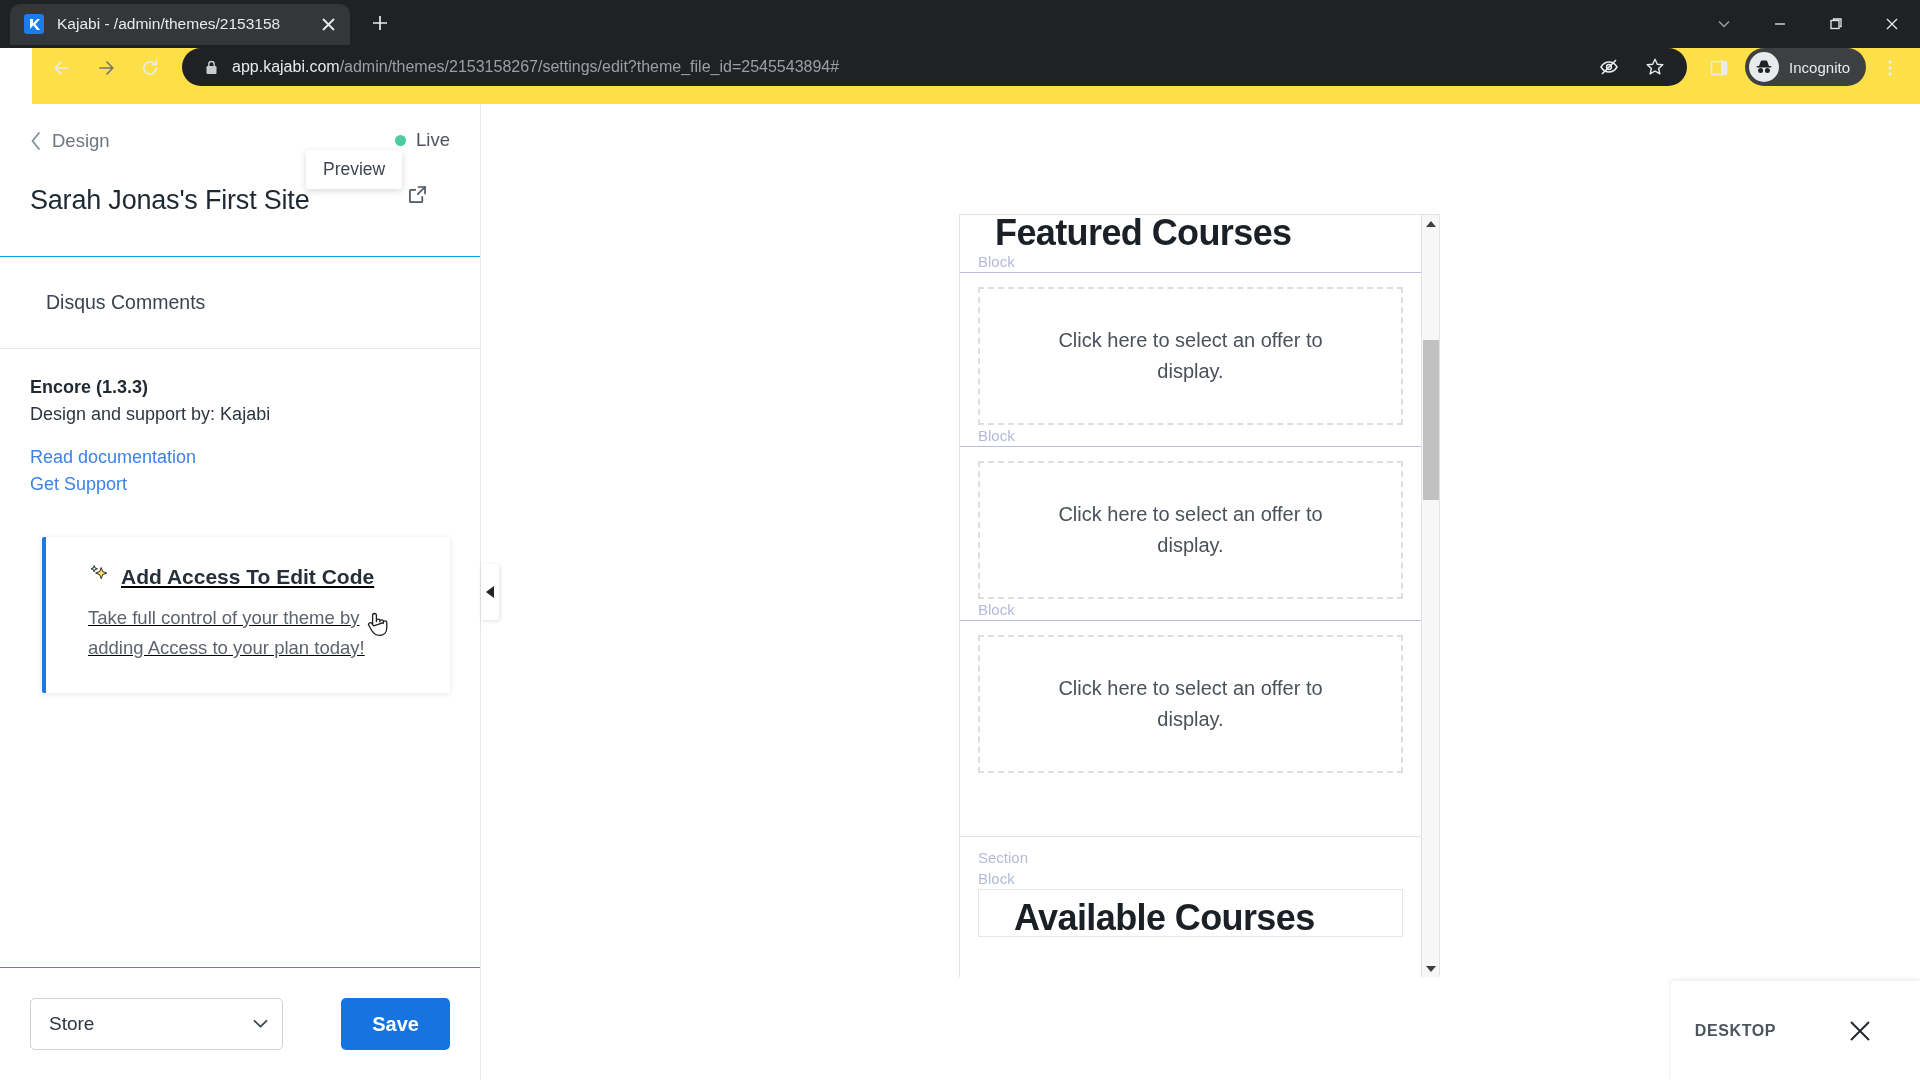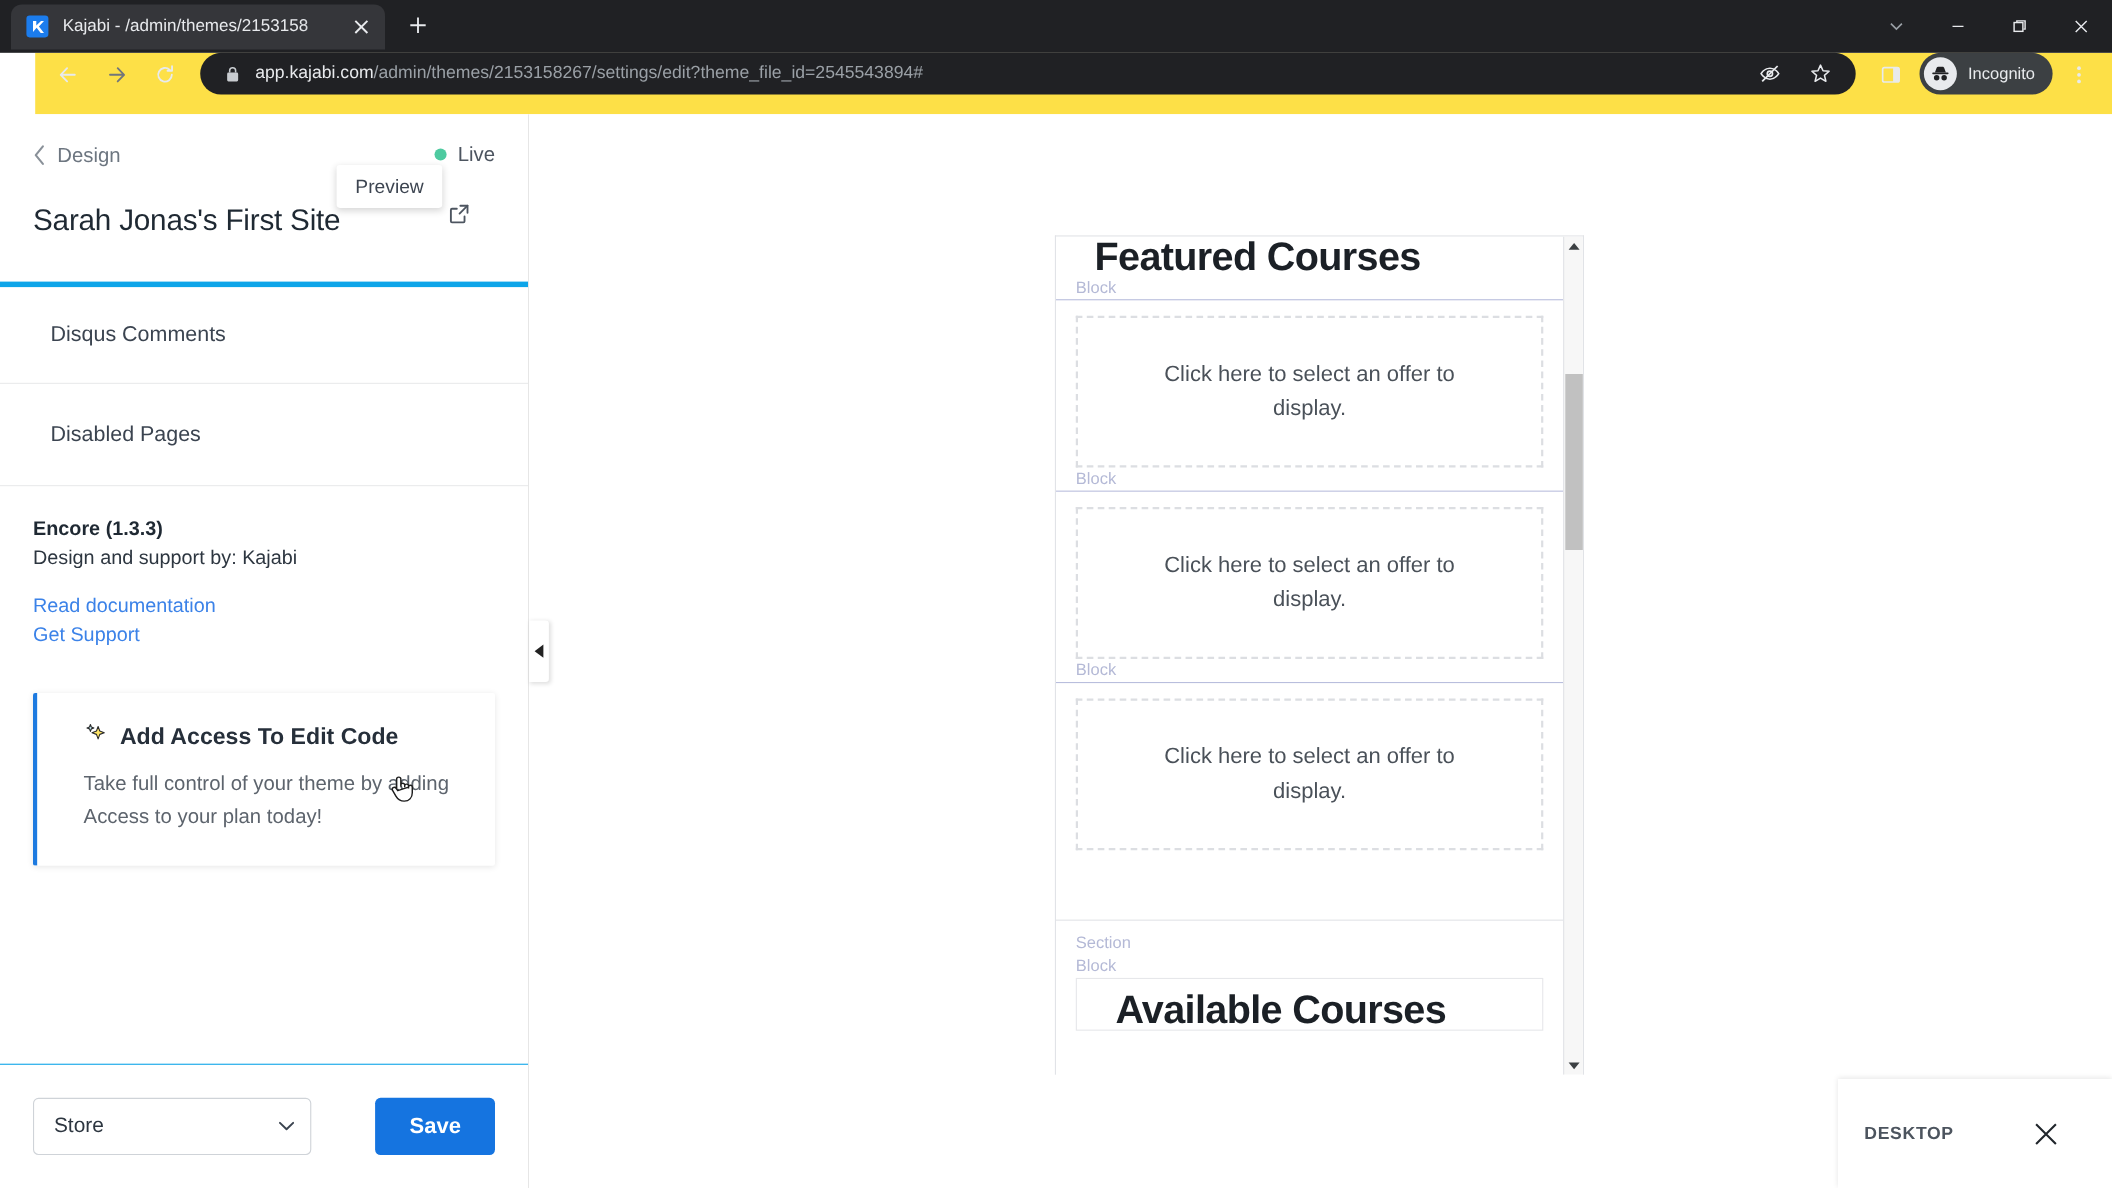--- a/index.html
+++ b/index.html
@@ -109,32 +109,32 @@
     background: #fff; color: #3d4551; font-size: 17.5px;
     padding: 9px 17px; border-radius: 3px;
     box-shadow: 0 2px 7px rgba(0,0,0,0.16);
     white-space: nowrap; z-index: 30;
   }
   .sb-rows { }
   .sb-row {
     height: 93px; display: flex; align-items: center; padding: 0 46px;
     border-bottom: 1px solid #e9eaec; font-size: 19.5px; color: #3b4450;
   }
-  .sb-row:first-child { border-top: 5px solid #0ea5e9; }
+  .sb-row:first-child { border-top: 1px solid #0ea5e9; }
 
   .sb-theme { padding: 28px 30px 0 30px; }
   .sb-theme-name { font-size: 18px; color: #1f2933; font-weight: bold; }
   .sb-theme-sub { font-size: 18px; color: #2d3640; margin-top: 6px; }
   .sb-links { margin-top: 22px; display: flex; flex-direction: column; gap: 6px; }
   .sb-link { font-size: 18px; color: #3b82e8; text-decoration: none; width: fit-content;}
 
   .promo {
-    margin: 42px 30px 0 30px; background: #fff; border-left: 4px solid #1d7ae0;
+    margin: 42px 30px 0 42px; background: #fff; border-left: 4px solid #1d7ae0;
     border-radius: 2px; box-shadow: 0 1px 6px rgba(0,0,0,0.10);
-    padding: 26px 30px 30px 42px; position: relative;
+    padding: 26px 30px 30px 42px; position: relative; text-decoration: underline;
   }
   .promo-title {
     display: flex; align-items: center; gap: 11px;
     font-size: 21px; color: #262f3a; font-weight: bold;
   }
   .promo-body { margin-top: 13px; font-size: 18.5px; color: #5d646d; line-height: 1.62; }
   .cursor-hand {
     position: absolute; left: 318px; top: 73px; width: 26px; height: 30px; pointer-events: none;
   }
 
@@ -367,23 +367,20 @@
         </div>
         <div class="tooltip-preview">Preview</div>
       </div>
 
       <div style="height:36px"></div>
 
       <div class="sb-rows">
         <div class="sb-row">
           <span>Disqus Comments</span>
         </div>
-        <div class="sb-row">
-          <span>Disabled Pages</span>
-        </div>
       </div>
 
       <div class="sb-theme">
         <div class="sb-theme-name">Encore (1.3.3)</div>
         <div class="sb-theme-sub">Design and support by: Kajabi</div>
         <div class="sb-links">
           <a class="sb-link" href="#">Read documentation</a>
           <a class="sb-link" href="#">Get Support</a>
         </div>
       </div>

